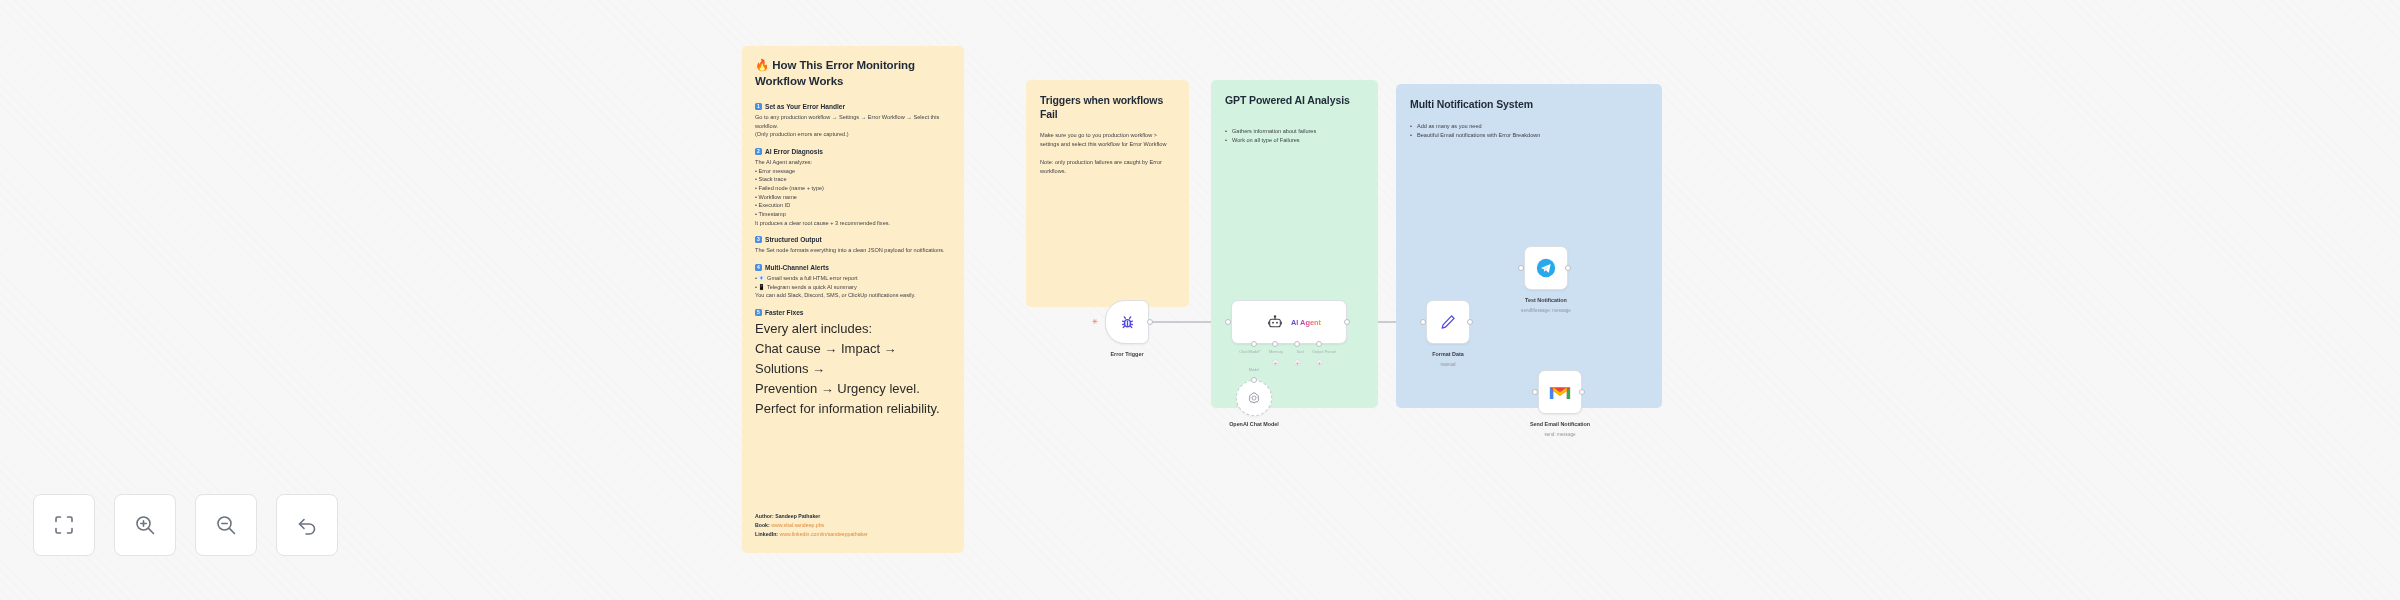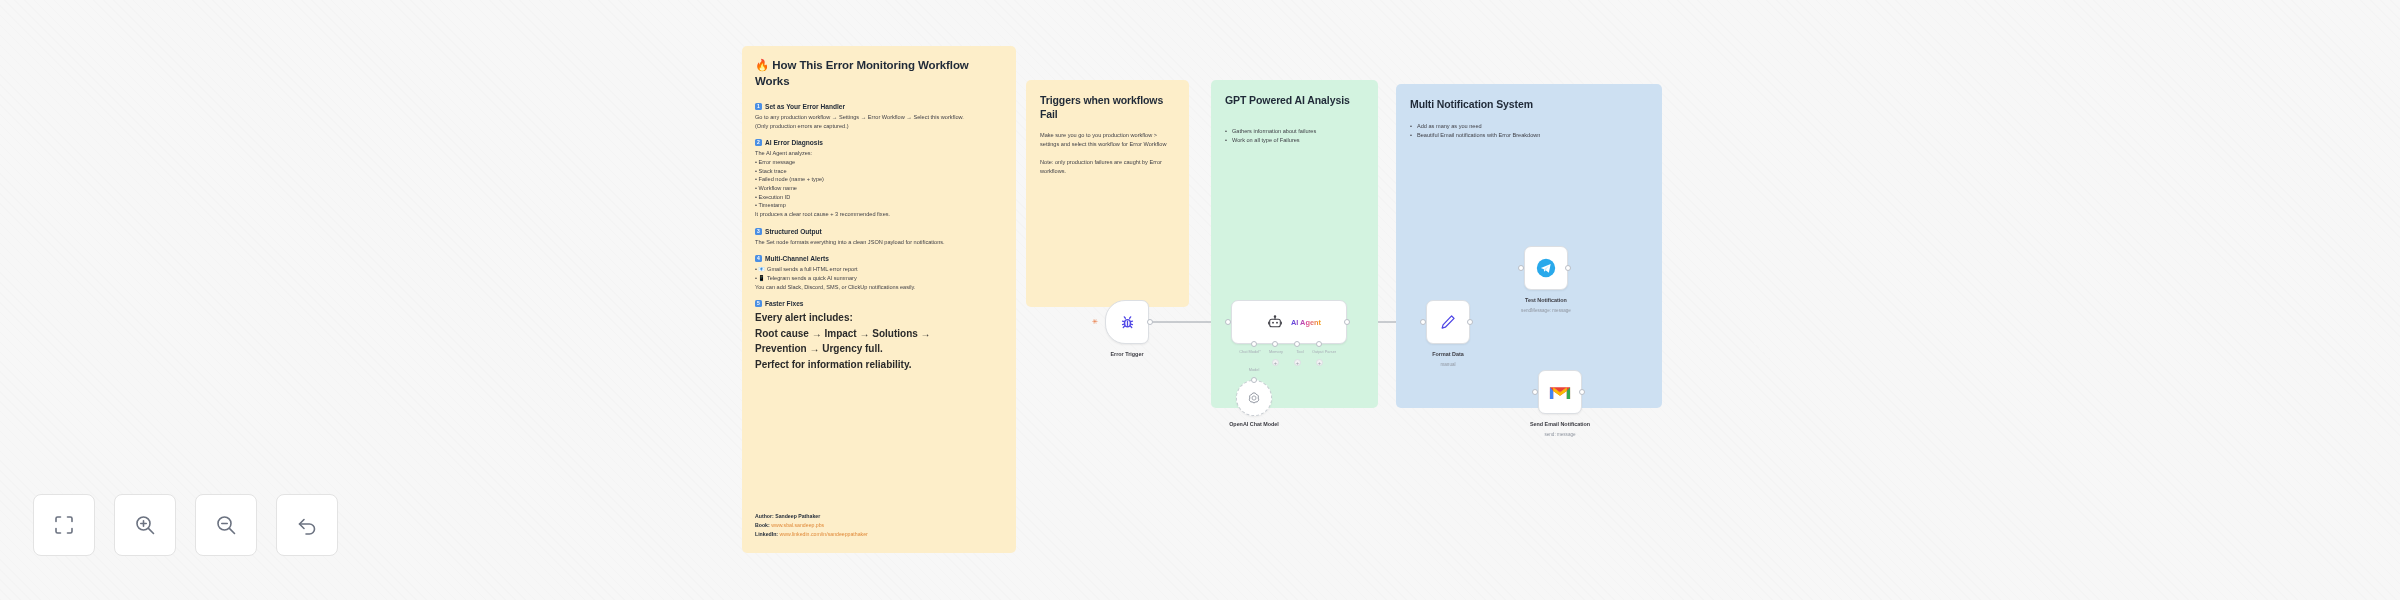--- a/index.html
+++ b/index.html
@@ -14,21 +14,21 @@
     width: 2400px; height: 600px;
     background-color: #f7f7f7;
     background-image:
       repeating-linear-gradient(45deg, rgba(0,0,0,0.012) 0 1px, transparent 1px 7px);
   }
 
   
   .sticky {
     position: absolute;
     left: 742px; top: 46px;
-    width: 274px; height: 507px;
+    width: 222px; height: 507px;
     background: #fdeec9;
     border-radius: 5px;
     padding: 12px 13px 10px 13px;
     color: #2b2b2b;
     overflow: hidden;
   }
   .sticky h1 {
     font-size: 11.5px;
     line-height: 1.35;
     font-weight: 700;
@@ -57,23 +57,23 @@
     flex: 0 0 auto;
   }
   .sticky p, .sticky li {
     font-size: 5.6px;
     line-height: 1.55;
     color: #3f3f46;
   }
   .sticky ul { list-style: none; }
   .sticky ul li::before { content: "• "; }
   .bigblock {
-    font-size: 10px;
+    font-size: 13px;
     line-height: 1.55;
-    font-weight: 700;
+    font-weight: 400;
     color: #2a2a2a;
     margin-top: 0;
   }
   .footer-block { position:absolute; left:13px; bottom: 14px; font-size:5.2px; line-height:1.7; }
   .footer-block .lbl { font-weight:700; color:#1f2937; }
   .footer-block .lnk { color:#e08a3a; }
 
   
   .region {
     position: absolute;
@@ -226,22 +226,22 @@
       <li>📱 Telegram sends a quick AI summary</li>
     </ul>
     <p>You can add Slack, Discord, SMS, or ClickUp notifications easily.</p>
 
     <h2>
       <span class="numbadge">5</span>
       <span>Faster Fixes</span>
     </h2>
     <div class="bigblock">
       <div>Every alert includes:</div>
-      <div>Root cause → Impact → Solutions →</div>
-      <div>Prevention → Urgency full.</div>
+      <div>Chat cause → Impact → Solutions →</div>
+      <div>Prevention → Urgency level.</div>
       <div>Perfect for information reliability.</div>
     </div>
 
     <div class="footer-block">
       <div>
         <span class="lbl">Author:</span>
         <span class="lbl">Sandeep Pathaker</span>
       </div>
       <div>
         <span class="lbl">Book:</span>

